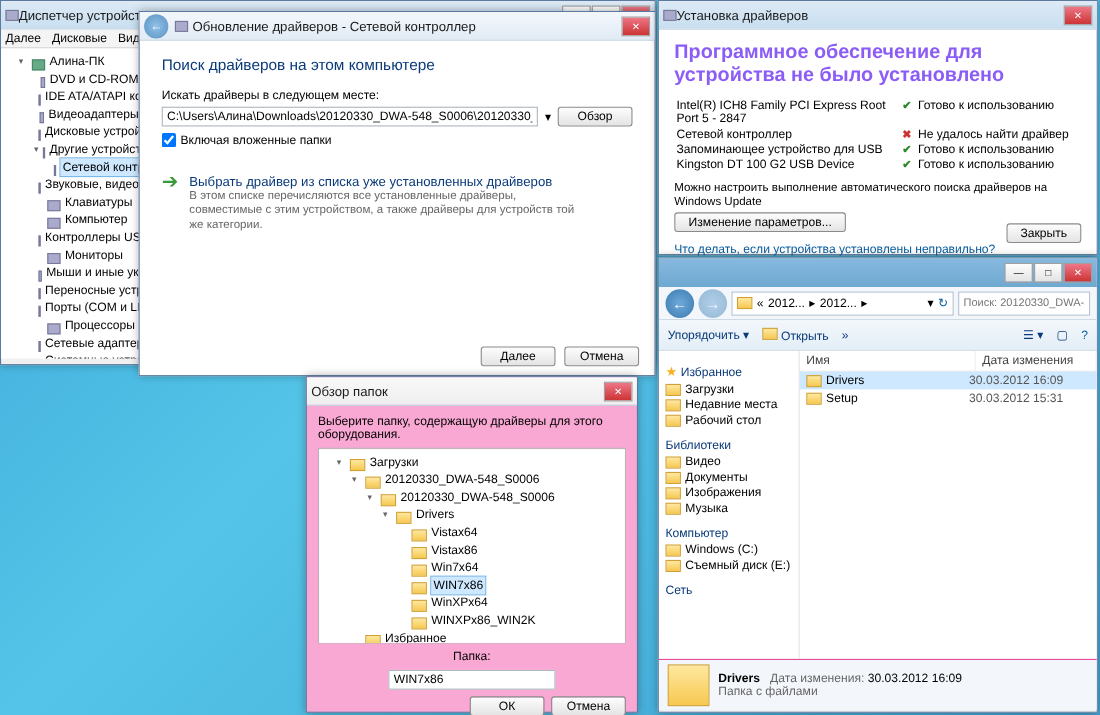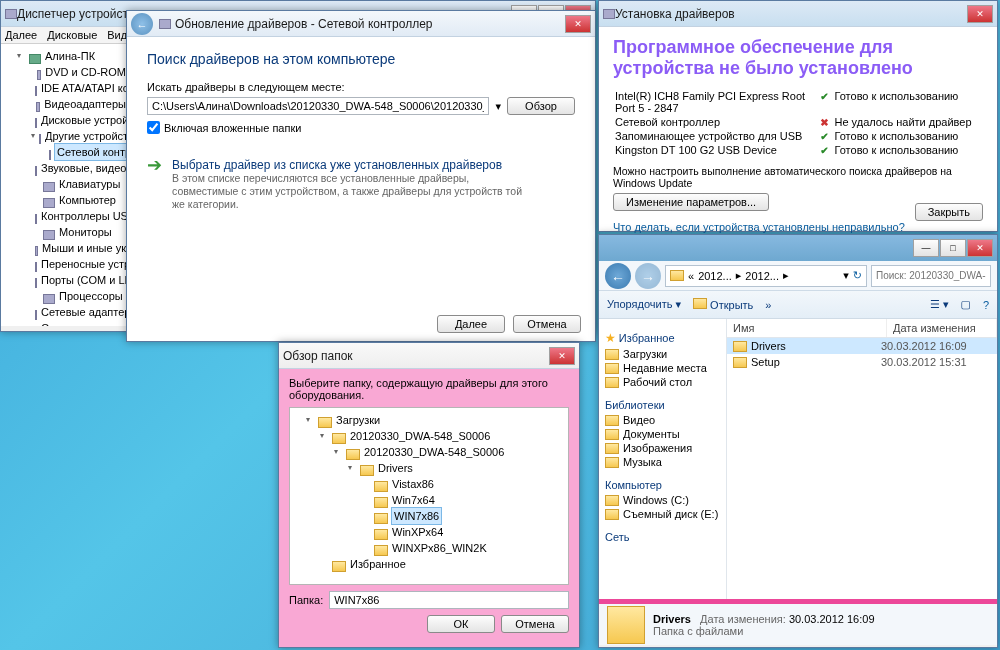--- a/index.html
+++ b/index.html
@@ -72,21 +72,21 @@
 #ex .body{display:flex;height:280px;background:#fff;}
 #ex .side{width:128px;border-right:1px solid #e0e6ec;padding:6px 4px;overflow:auto;font-size:11px;}
 #ex .side h5{color:#0a3a7a;font-weight:normal;margin:6px 0 2px 2px;font-size:11px;}
 #ex .side .item{display:flex;align-items:center;gap:4px;padding:1px 2px;cursor:pointer;}
 #ex .main{flex:1;display:flex;flex-direction:column;}
 #ex .colhdr{display:flex;border-bottom:1px solid #e0e6ec;font-size:11px;color:#444;}
 #ex .colhdr div{padding:3px 6px;border-right:1px solid #eee;}
 #ex .files{flex:1;}
 #ex .filerow{display:flex;font-size:11px;padding:2px 6px;cursor:pointer;}
 #ex .filerow.sel{background:#cde8ff;}
-#ex .statusbar{border-top:5px solid #ec4899;background:#f3f7fb;height:46px;padding:4px 8px;display:flex;gap:8px;align-items:center;font-size:11px;}
+#ex .statusbar{border-top:1px solid #ec4899;background:#f3f7fb;height:46px;padding:4px 8px;display:flex;gap:8px;align-items:center;font-size:11px;}
 #ex .bigicon{width:38px;height:38px;background:linear-gradient(#ffe8a0,#f6c850);border:1px solid #d0a030;}
 
 .folder-icon{width:14px;height:11px;background:linear-gradient(#ffe8a0,#f6c850);border:1px solid #d0a030;display:inline-block;}
 .pc-icon{width:12px;height:10px;background:#6a8;display:inline-block;border:1px solid #486;}
 .dev-icon{width:12px;height:10px;background:#aac;display:inline-block;border:1px solid #779;}
 .star-icon{color:#f6b020;font-size:12px;}
 </style>
 </head>
 <body>
 
@@ -290,20 +290,24 @@
           <li class="exp" style="padding-left: 28px;">
             <span class="folder-icon"></span>
             <span class="label">20120330_DWA-548_S0006</span>
           </li>
           <li class="exp" style="padding-left: 42px;">
             <span class="folder-icon"></span>
             <span class="label">Drivers</span>
           </li>
           <li class="leaf" style="padding-left: 56px;">
             <span class="folder-icon"></span>
+            <span class="label">Vistax64</span>
+          </li>
+          <li class="leaf" style="padding-left: 56px;">
+            <span class="folder-icon"></span>
             <span class="label">Vistax86</span>
           </li>
           <li class="leaf" style="padding-left: 56px;">
             <span class="folder-icon"></span>
             <span class="label">Win7x64</span>
           </li>
           <li class="leaf sel" style="padding-left: 56px;">
             <span class="folder-icon"></span>
             <span class="label">WIN7x86</span>
           </li>
@@ -314,21 +318,21 @@
           <li class="leaf" style="padding-left: 56px;">
             <span class="folder-icon"></span>
             <span class="label">WINXPx86_WIN2K</span>
           </li>
           <li class="leaf" style="padding-left: 14px;">
             <span class="folder-icon"></span>
             <span class="label">Избранное</span>
           </li>
         </ul>
       </div>
-    <div style="display:flex;align-items:center;gap:6px;">
+    <div style="display:flex;align-items:center;gap:6px;flex-direction:column;">
       <span>Папка:</span>
       <input class="field" style="flex: 1 1 0%;" value="WIN7x86">
     </div>
     <div class="footer">
       <button class="btn">ОК</button>
       <button class="btn">Отмена</button>
     </div>
   </div>
 </div>
 

